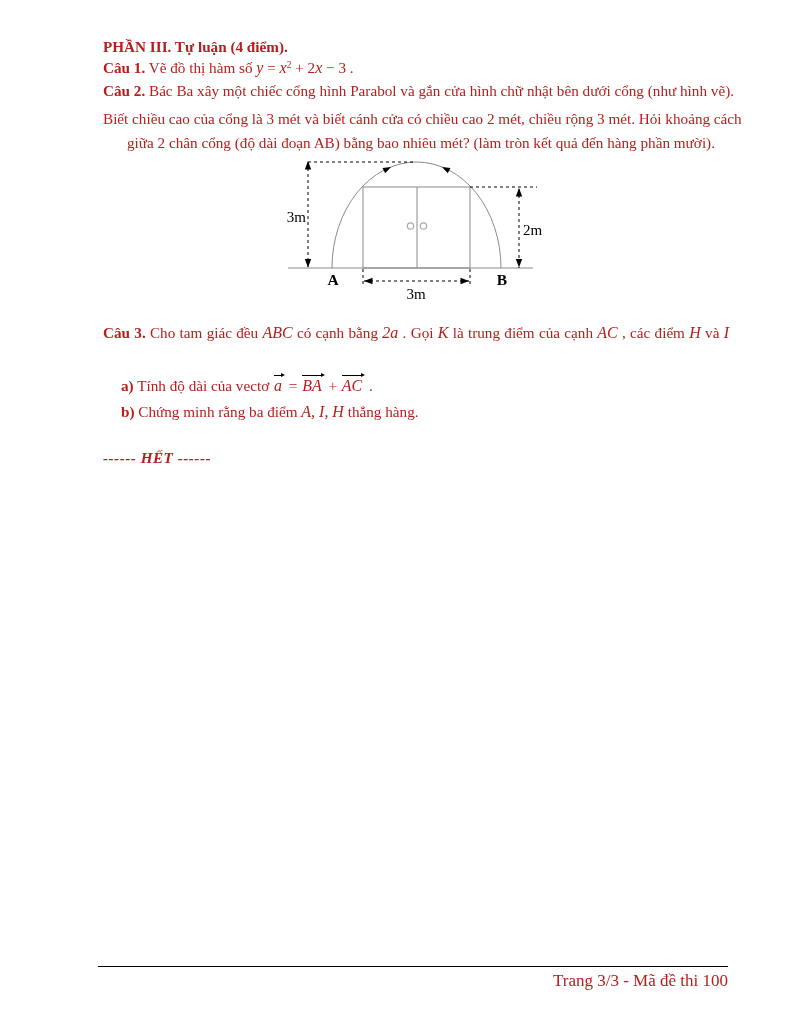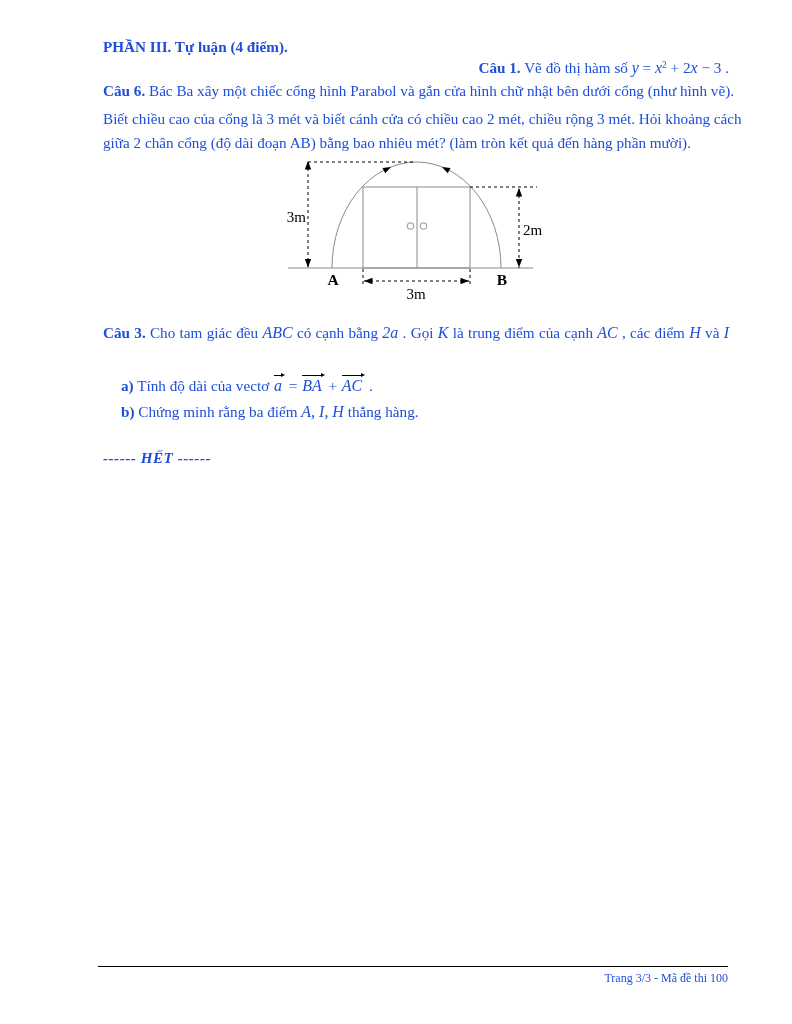--- a/index.html
+++ b/index.html
@@ -3,21 +3,21 @@
 <meta charset="utf-8">
 <style>
   html, body { margin: 0; padding: 0; background: #ffffff; }
   .page {
     position: relative;
     width: 792px;
     height: 1024px;
     background: #ffffff;
     font-family: "Liberation Serif", "DejaVu Serif", serif;
     font-size: 15.2px;
-    color: #1d4ed8;
+    color: #b91c1c;
     overflow: hidden;
     text-decoration: underline;
   }
   .abs { position: absolute; }
   .content { left: 103px; width: 626px; }
   .jline { text-align: justify; text-align-last: justify; white-space: nowrap; }
   .t-b   { font-weight: bold; }
   .t-txt { }
   .t-var { font-style: italic; font-size: 1.05em; }
   .t-sup { font-size: 0.62em; position: relative; top: -0.48em; }
@@ -33,42 +33,42 @@
   .t-vec::after {
     content: ""; position: absolute; top: -3.5px; right: 0;
     width: 0; height: 0;
     border-left: 4.5px solid #000;
     border-top: 2.5px solid transparent;
     border-bottom: 2.5px solid transparent;
   }
   .heading { font-weight: bold; }
   .endmark { font-weight: bold; font-style: italic; text-align: left; letter-spacing: 0.5px; }
   .footer-rule { border-top: 1px solid #000; height: 0; }
-  .footer-text { text-align: right; font-size: 12px; }
+  .footer-text { text-align: right; font-size: 17px; }
   
   svg .gray { stroke: #8a8a8a; stroke-width: 1; fill: none; }
   svg .knob { stroke: #a8a8a8; stroke-width: 1.2; fill: #ffffff; }
   svg .dash { stroke: #000000; stroke-width: 1; stroke-dasharray: 3,3; fill: none; }
   svg .ah   { fill: #000000; stroke: none; }
   svg text  { font-family: "Liberation Serif", "DejaVu Serif", serif; font-size: 15px; fill: #000; }
   svg text.pt { font-weight: bold; font-size: 15.5px; }
 </style>
 </head>
 <body>
 
 <div class="page">
 
   <div class="abs content heading" style="top:38px;">PHẦN III. Tự luận (4 điểm).</div>
 
-  <div class="abs content" style="top:59px;text-align:right;"><span class="t-b">Câu 1.</span><span class="t-txt"> Vẽ đồ thị hàm số </span><span class="t-var">y</span><span class="t-txt"> = </span><span class="t-var">x</span><span class="t-sup">2</span><span class="t-txt"> + 2</span><span class="t-var">x</span><span class="t-txt"> − 3 .</span></div>
+  <div class="abs content" style="top:59px;"><span class="t-b">Câu 1.</span><span class="t-txt"> Vẽ đồ thị hàm số </span><span class="t-var">y</span><span class="t-txt"> = </span><span class="t-var">x</span><span class="t-sup">2</span><span class="t-txt"> + 2</span><span class="t-var">x</span><span class="t-txt"> − 3 .</span></div>
 
   <div class="abs content" style="top:82px;">
-    <div class="jline"><span class="t-b">Câu 6.</span><span class="t-txt"> Bác Ba xây một chiếc cổng hình Parabol và gắn cửa hình chữ nhật bên dưới cổng (như hình vẽ).</span></div>
+    <div class="jline"><span class="t-b">Câu 2.</span><span class="t-txt"> Bác Ba xây một chiếc cổng hình Parabol và gắn cửa hình chữ nhật bên dưới cổng (như hình vẽ).</span></div>
     <div class="jline" style="margin-top:10px;"><span class="t-txt">Biết chiều cao của cổng là 3 mét và biết cánh cửa có chiều cao 2 mét, chiều rộng 3 mét. Hỏi khoảng cách</span></div>
-    <div style="margin-top:5.5px;"><span class="t-txt">giữa 2 chân cổng (độ dài đoạn AB) bằng bao nhiêu mét? (làm tròn kết quả đến hàng phần mười).</span></div>
+    <div style="margin-top:5.5px;margin-left:24px;"><span class="t-txt">giữa 2 chân cổng (độ dài đoạn AB) bằng bao nhiêu mét? (làm tròn kết quả đến hàng phần mười).</span></div>
   </div>
 
   <svg class="abs" style="left:280px; top:152px;" width="270" height="158" viewBox="0 0 270 158">
 
     <line class="gray" x1="8" y1="116" x2="253" y2="116"></line>
 
     <path class="gray" d="M 52 116 A 84.5 106 0 0 1 221 116"></path>
 
     <polygon class="ah" points="0,0 -8,3 -8,-3" transform="translate(111,15) rotate(-27)"></polygon>
     <polygon class="ah" points="0,0 -8,3 -8,-3" transform="translate(162,15) rotate(207)"></polygon>

